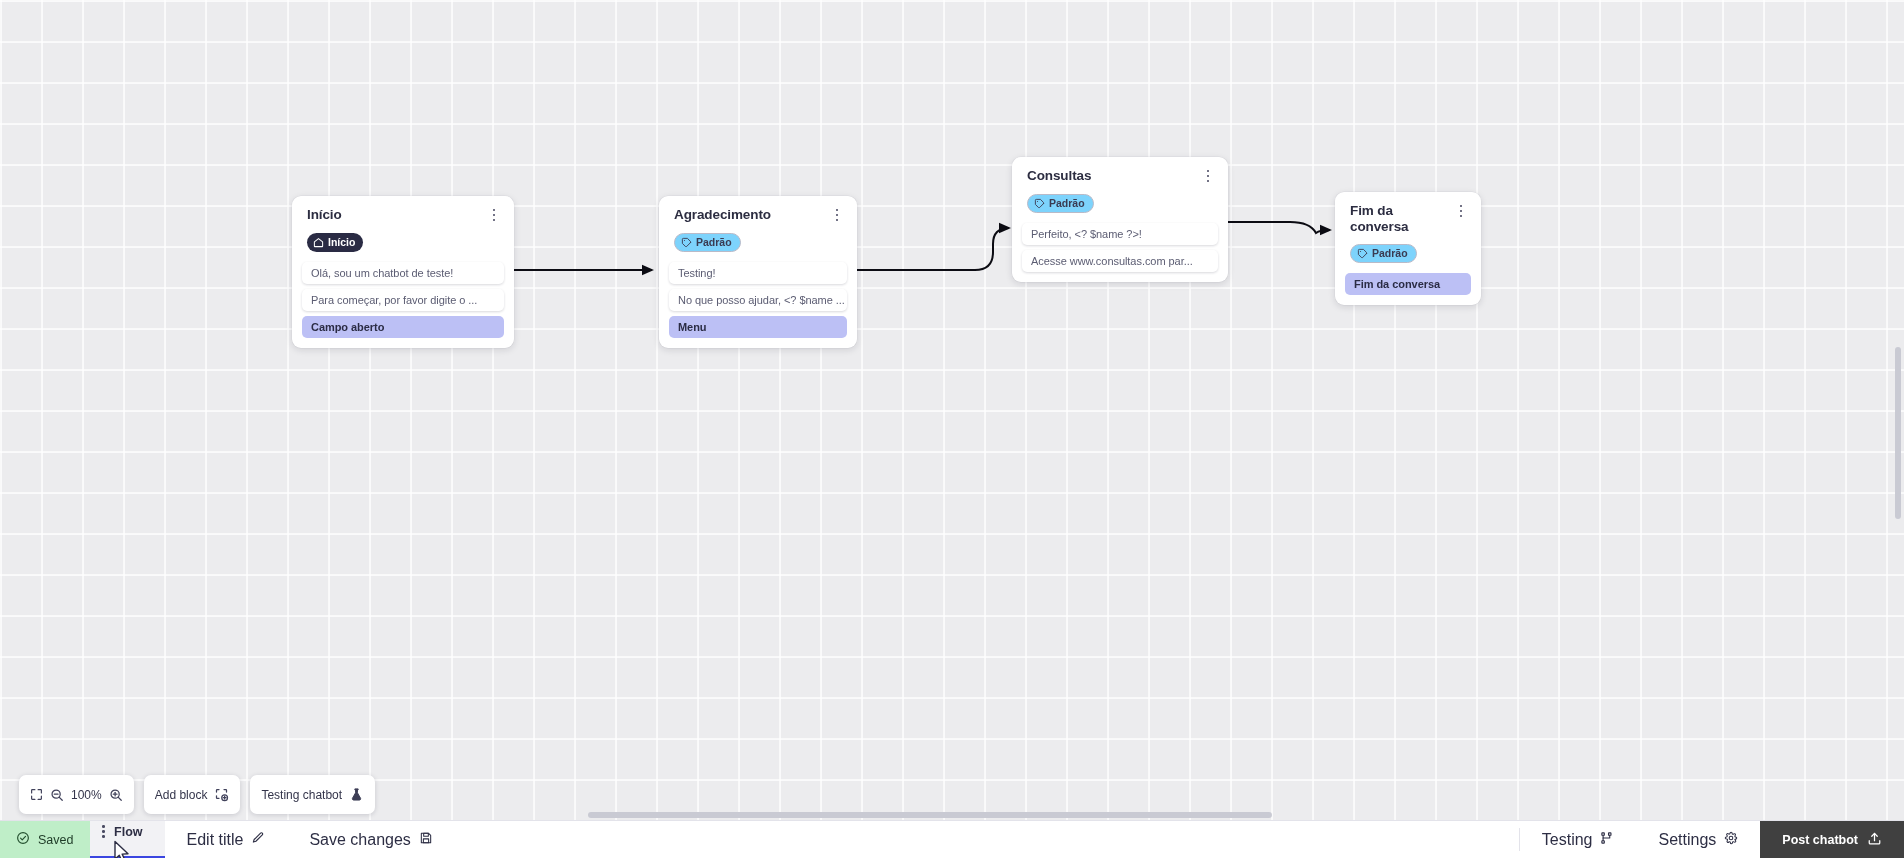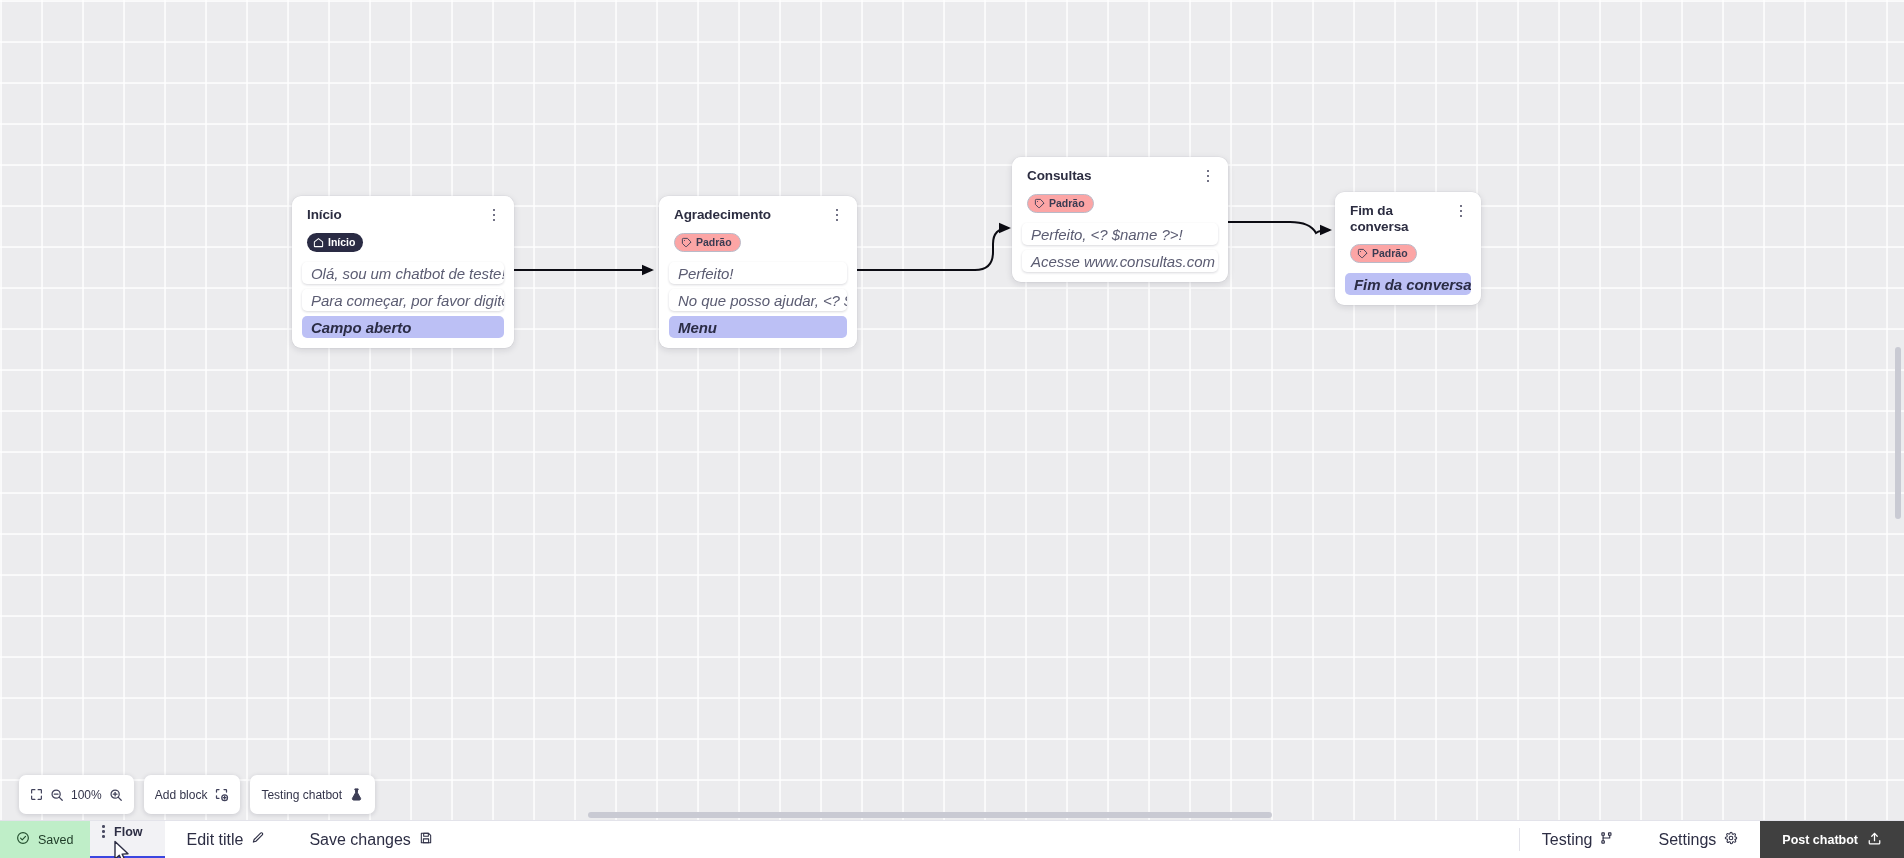--- a/index.html
+++ b/index.html
@@ -101,40 +101,39 @@
     font-size: 10.5px;
     font-weight: bold;
     line-height: 1;
     white-space: nowrap;
   }
   .pill-dark {
     background: #2a2b44;
     color: #ffffff;
   }
   .pill-outline {
-    background: #fca5a5;
+    background: #7dd3fc;
     color: #3a3b52;
     border: 1px solid #b9bac8;
   }
   .pill svg { display: block; }
 
   
   .rows { margin-top: 10px; display: flex; flex-direction: column; gap: 5px; }
 
   .row {
     height: 22px;
     border-radius: 5px;
     display: flex;
     align-items: center;
     padding: 0 9px;
-    font-size: 15px;
+    font-size: 11px;
     letter-spacing: -0.05px;
     white-space: nowrap;
     overflow: hidden;
-    font-style: italic;
   }
   .row-msg {
     background: #ffffff;
     color: #5b5c72;
     box-shadow: 0 1px 2.5px rgba(20,20,45,0.16);
   }
   .row-action {
     background: #bcc0f5;
     color: #2b2c45;
     font-weight: bold;
@@ -350,21 +349,21 @@
       <div class="tag-row">
         <span class="pill pill-outline">
           <svg width="11" height="11" viewBox="0 0 24 24" fill="none" stroke="#3a3b52" stroke-width="2" stroke-linecap="round" stroke-linejoin="round">
             <path d="M20.6 12.4 L12.4 20.6 a2 2 0 0 1 -2.8 0 L3 14 V5 a2 2 0 0 1 2 -2 h9 l6.6 6.6 a2 2 0 0 1 0 2.8 Z"></path>
             <circle cx="7.6" cy="7.6" r="1.2" fill="#3a3b52" stroke="none"></circle>
           </svg>
           <span>Padrão</span>
         </span>
       </div>
       <div class="rows">
-        <div class="row row-msg">Perfeito!</div>
+        <div class="row row-msg">Testing!</div>
         <div class="row row-msg">No que posso ajudar, &lt;? $name ...</div>
         <div class="row row-action">Menu</div>
       </div>
     </div>
 
     <div class="block" style="left:1012px; top:157px; width:216px;">
       <div class="block-head">
         <span class="block-title">Consultas</span>
         <span class="kebab">
           <i></i>

